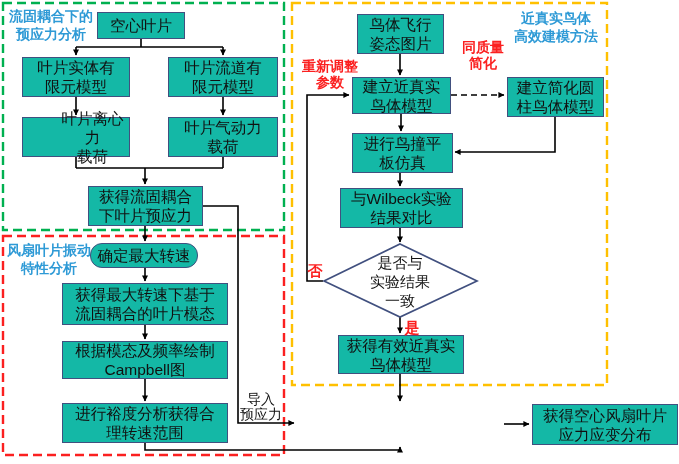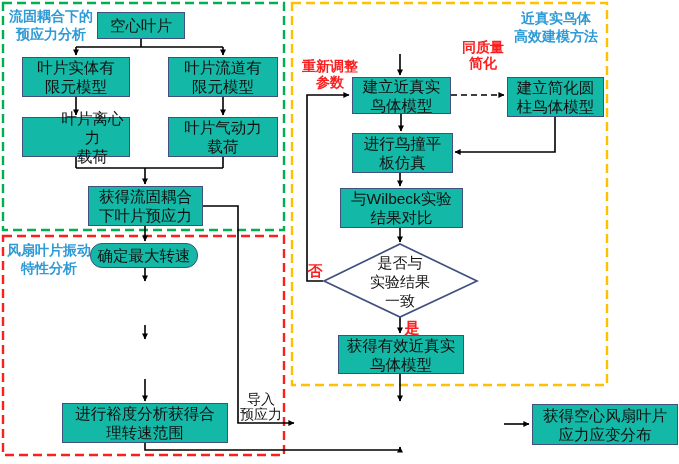--- a/index.html
+++ b/index.html
@@ -95,22 +95,28 @@
 限元模型</div>
   <div class="node" style="left:168px;top:57px;width:110px;height:40px;">叶片流道有
 限元模型</div>
   <div class="node" style="left:22px;top:117px;width:108px;height:40px;padding-left:35px;">叶片离心力
 载荷</div>
   <div class="node" style="left:168px;top:117px;width:110px;height:40px;">叶片气动力
 载荷</div>
   <div class="node" style="left:88px;top:186px;width:115px;height:40px;">获得流固耦合
 下叶片预应力</div>
   <div class="node" style="left:90px;top:243px;width:108px;height:25px;border-radius:12px;">确定最大转速</div>
+  <div class="node" style="left:62px;top:283px;width:166px;height:42px;">获得最大转速下基于
+流固耦合的叶片模态</div>
+  <div class="node" style="left:62px;top:341px;width:166px;height:38px;">根据模态及频率绘制
+Campbell图</div>
   <div class="node" style="left:62px;top:403px;width:166px;height:40px;">进行裕度分析获得合
 理转速范围</div>
+  <div class="node" style="left:357px;top:14px;width:87px;height:40px;">鸟体飞行
+姿态图片</div>
   <div class="node" style="left:352px;top:77px;width:99px;height:37px;">建立近真实
 鸟体模型</div>
   <div class="node" style="left:507px;top:77px;width:97px;height:40px;">建立简化圆
 柱鸟体模型</div>
   <div class="node" style="left:352px;top:133px;width:101px;height:40px;">进行鸟撞平
 板仿真</div>
   <div class="node" style="left:340px;top:188px;width:123px;height:40px;">与Wilbeck实验
 结果对比</div>
   <div class="dtext" style="left:338px;top:252px;width:124px;height:58px;">是否与
 实验结果

